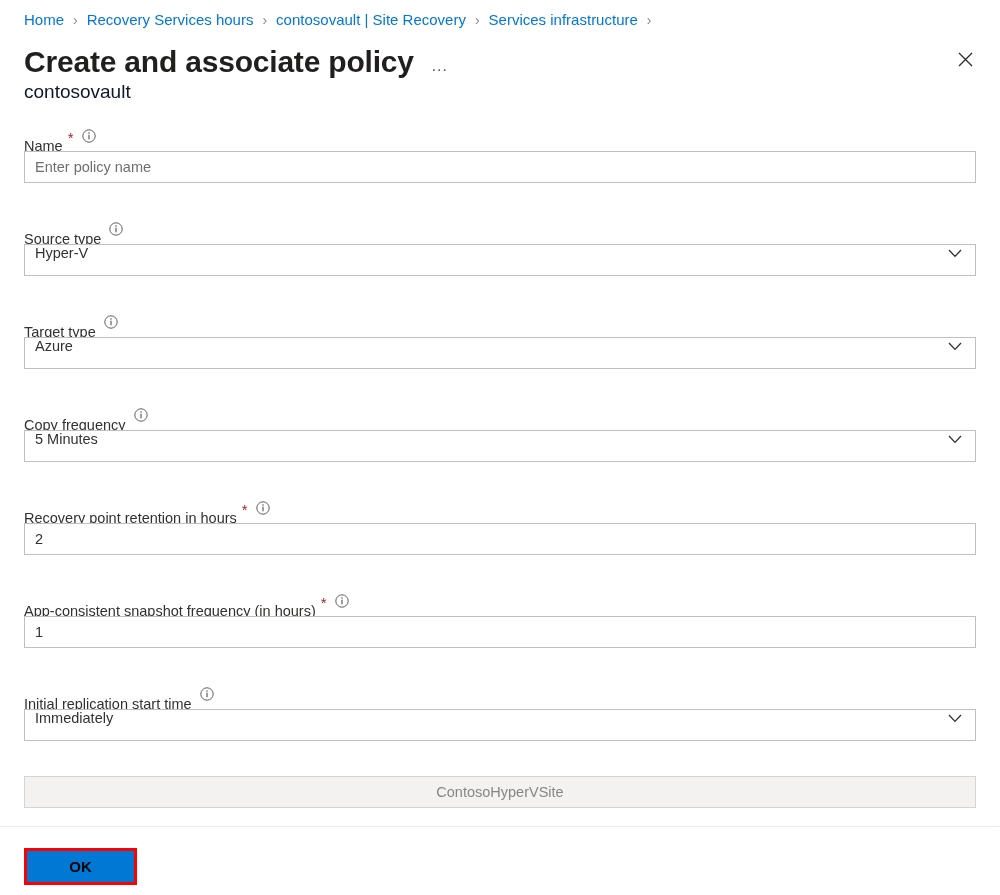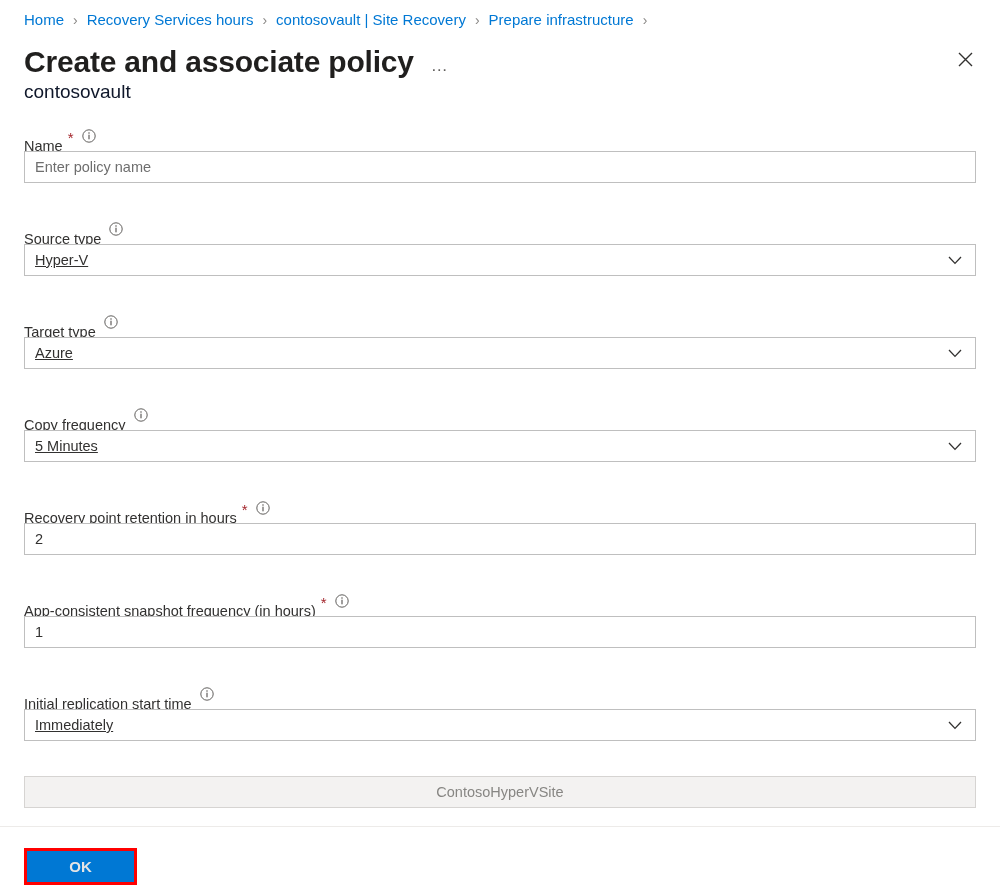--- a/index.html
+++ b/index.html
@@ -115,21 +115,20 @@
     display: inline-flex;
     align-items: center;
     cursor: pointer;
   }
   .info-icon svg { display: block; }
 
   .control {
     position: relative;
     height: 49px;
     box-sizing: border-box;
-    text-decoration: underline;
   }
   .textbox {
     width: 100%;
     height: 32px;
     box-sizing: border-box;
     border: 1px solid #bfbfbf;
     background: #ffffff;
     font-family: "Liberation Sans", sans-serif;
     font-size: 14.5px;
     color: #323130;
@@ -145,21 +144,21 @@
     text-align: center;
   }
 
   .selectbox {
     width: 100%;
     height: 32px;
     box-sizing: border-box;
     border: 1px solid #bfbfbf;
     background: #ffffff;
     display: flex;
-    align-items: center;
+    align-items: flex-start;
     padding: 0 10px;
     font-size: 14.5px;
     color: #323130;
     cursor: pointer;
     user-select: none;
   }
   .select-value { flex: 1; }
   .chevron {
     width: 16px;
     height: 16px;
@@ -187,21 +186,21 @@
   .ok-highlight {
     border: 3px solid #ff0000;
     padding: 0;
     display: inline-block;
     line-height: 0;
   }
   .ok-button {
     width: 107px;
     height: 31px;
     background: #0078d4;
-    color: #e5e5e5;
+    color: #000000;
     border: none;
     font-family: "Liberation Sans", sans-serif;
     font-size: 15px;
     font-weight: 600;
     cursor: pointer;
     display: block;
     padding: 0;
     line-height: 31px;
     text-align: center;
   }
@@ -209,21 +208,21 @@
 </head>
 <body>
 
 <div class="breadcrumb">
   <span class="bc-link">Home</span>
   <span class="bc-sep">›</span>
   <span class="bc-link">Recovery Services hours</span>
   <span class="bc-sep">›</span>
   <span class="bc-link">contosovault | Site Recovery</span>
   <span class="bc-sep">›</span>
-  <span class="bc-link">Prepare infrastructure</span>
+  <span class="bc-link">Services infrastructure</span>
   <span class="bc-sep">›</span>
 </div>
 
 <div class="title-row">
   <h1 class="page-title">Create and associate policy</h1>
   <span class="ellipsis-btn">…</span>
   <div class="close-btn">
     <span>
       <svg width="15" height="15" viewBox="0 0 15 15" aria-hidden="true">
         <path d="M1 1 L14 14 M14 1 L1 14" stroke="#323130" stroke-width="1.4" fill="none"></path>

